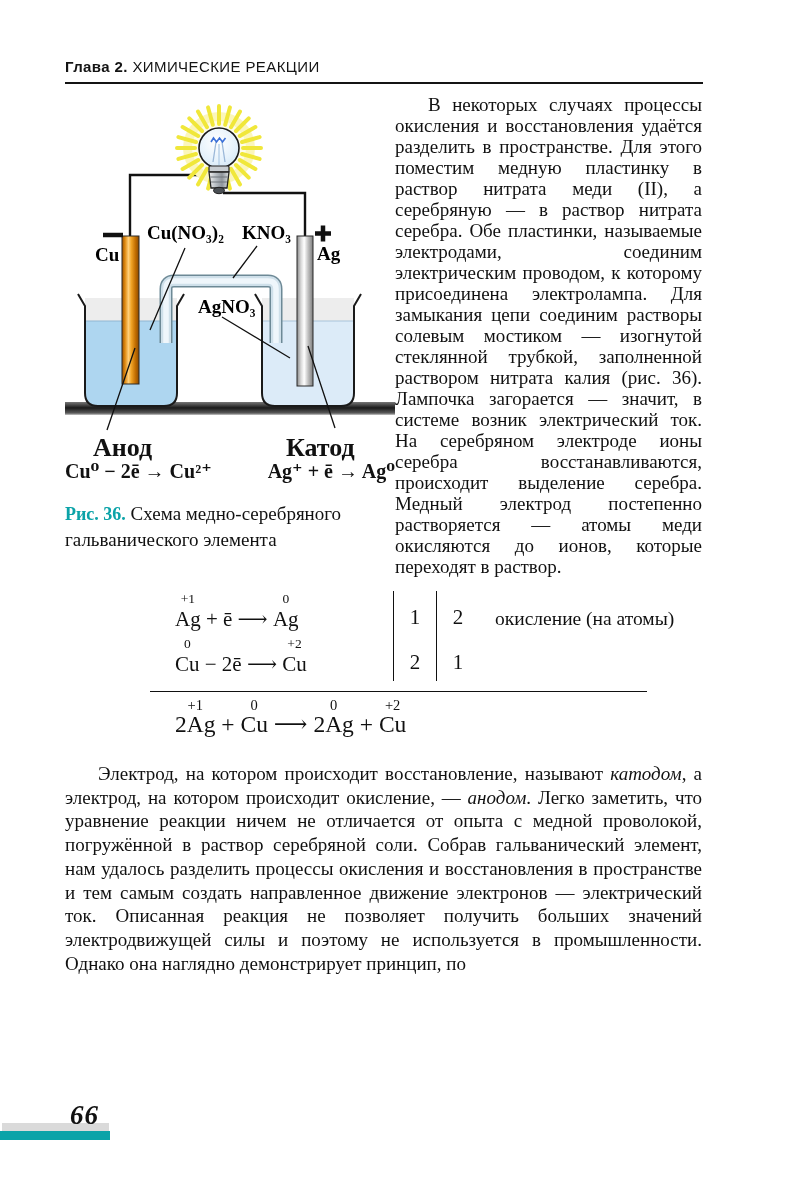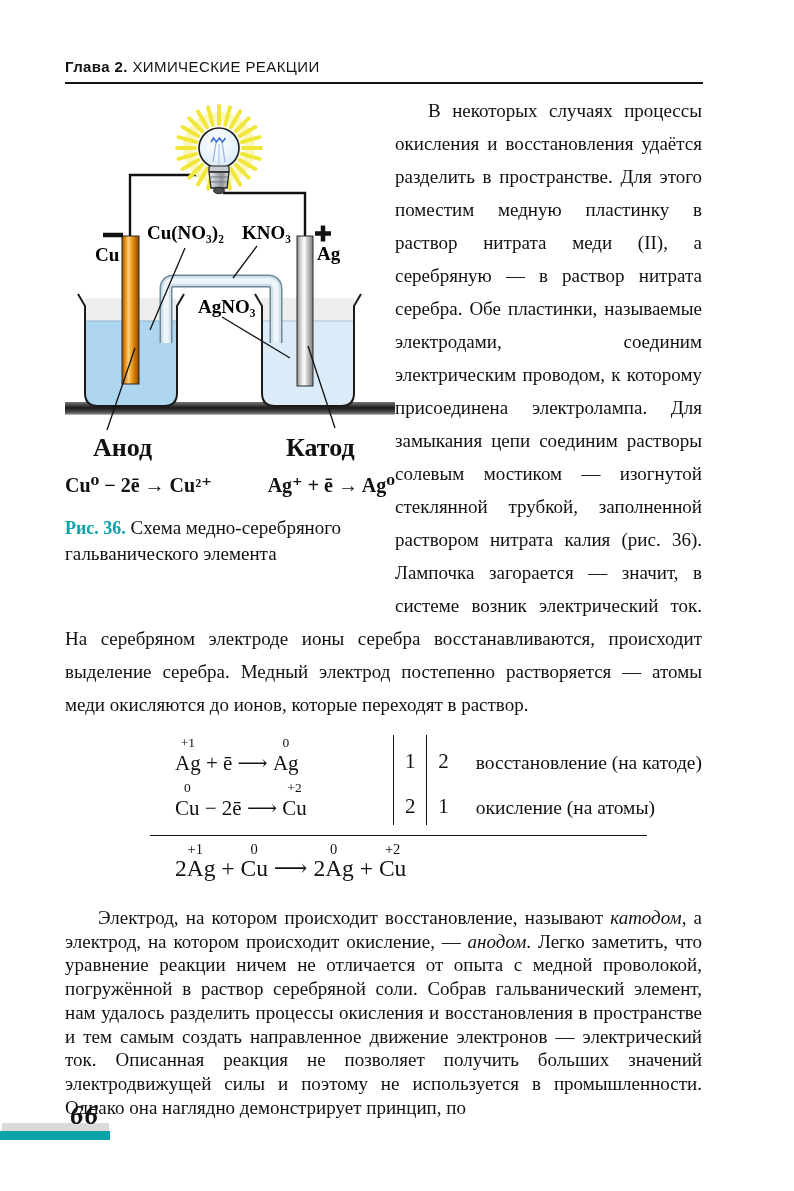--- a/index.html
+++ b/index.html
@@ -12,26 +12,26 @@
   .hdr .chap{font-weight:bold;text-align:right;}
   
   .mainflow{position:absolute;left:65px;top:94px;width:637px;}
   
   .fig{float:left;width:330px;margin:4px 0 38px 0;}
   .fig svg{display:block;}
   .fig-el-labels{position:relative;height:22px;font-weight:bold;font-size:26px;}
   .fig-el-labels .anode{position:absolute;left:28px;top:0;}
   .fig-el-labels .cathode{position:absolute;left:221px;top:0;}
   .fig-eqs{display:flex;justify-content:space-between;padding-right:0;height:30px;
-           font-weight:bold;font-size:20px;margin-top:18px;
+           font-weight:bold;font-size:20px;margin-top:4px;
            font-family:"Liberation Serif","DejaVu Serif","DejaVu Sans",serif;}
   .fig-caption{margin-top:12px;font-size:19px;line-height:25px;}
   .fig-caption .ref{color:#0ba3a8;font-weight:bold;font-family:Liberation Serif, serif;font-size:18px;}
   
-  .para{font-size:19px;line-height:33px;text-align:justify;text-indent:33px;margin:0;}
+  .para{font-size:19px;line-height:21px;text-align:justify;text-indent:33px;margin:0;}
   .para2{font-size:19px;line-height:23.7px;text-align:justify;text-indent:33px;margin:24px 0 0 0;}
   .it{font-style:italic;}
   
   .eq-block{display:flex;align-items:stretch;margin:14px 0 0 110px;
             font-family:"Liberation Serif","DejaVu Serif","DejaVu Sans",serif;}
   .eq-col .eq-row{height:45px;box-sizing:border-box;padding-top:13px;font-size:21px;
                   line-height:30px;white-space:nowrap;}
   .eq-nums{width:42px;text-align:center;}
   .eq-nums .eq-row{padding-top:11px;}
   .eq-labels{padding-left:16px;}
@@ -188,21 +188,20 @@
       <div class="eq-col eq-nums">
         <div class="eq-row">1</div>
         <div class="eq-row">2</div>
       </div>
       <div class="vline"></div>
       <div class="eq-col eq-nums">
         <div class="eq-row">2</div>
         <div class="eq-row">1</div>
       </div>
       <div class="eq-col eq-labels">
-        <div class="eq-row">восстановление (на катоде)</div>
         <div class="eq-row">окисление (на атомы)</div>
       </div>
     </div>
 
     <hr class="eq-rule">
 
     <div class="eq-overall">
       <span class="oxw"><span class="ox">+1</span><span>2Ag</span></span><span> + </span><span class="oxw"><span class="ox">0</span><span>Cu</span></span><span> ⟶ </span><span class="oxw"><span class="ox">0</span><span>2Ag</span></span><span> + </span><span class="oxw"><span class="ox">+2</span><span>Cu</span></span>
     </div>
 

